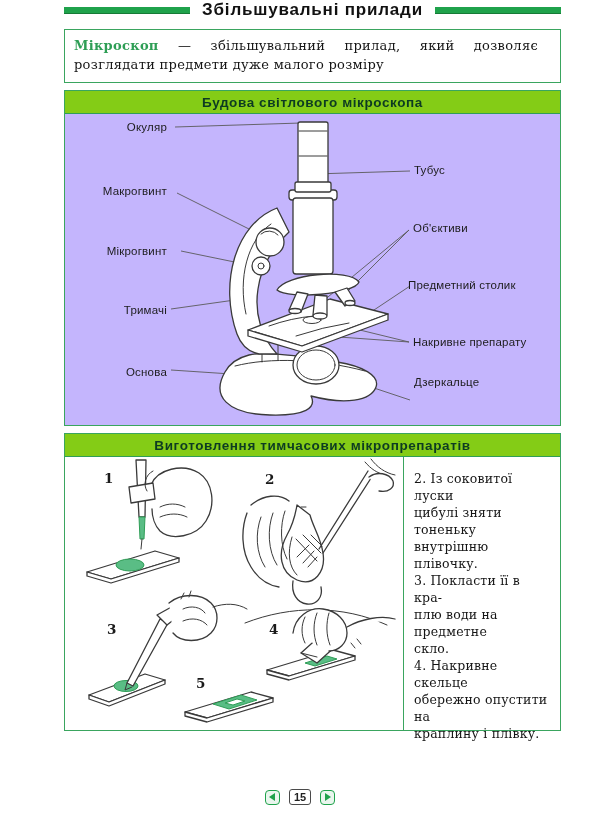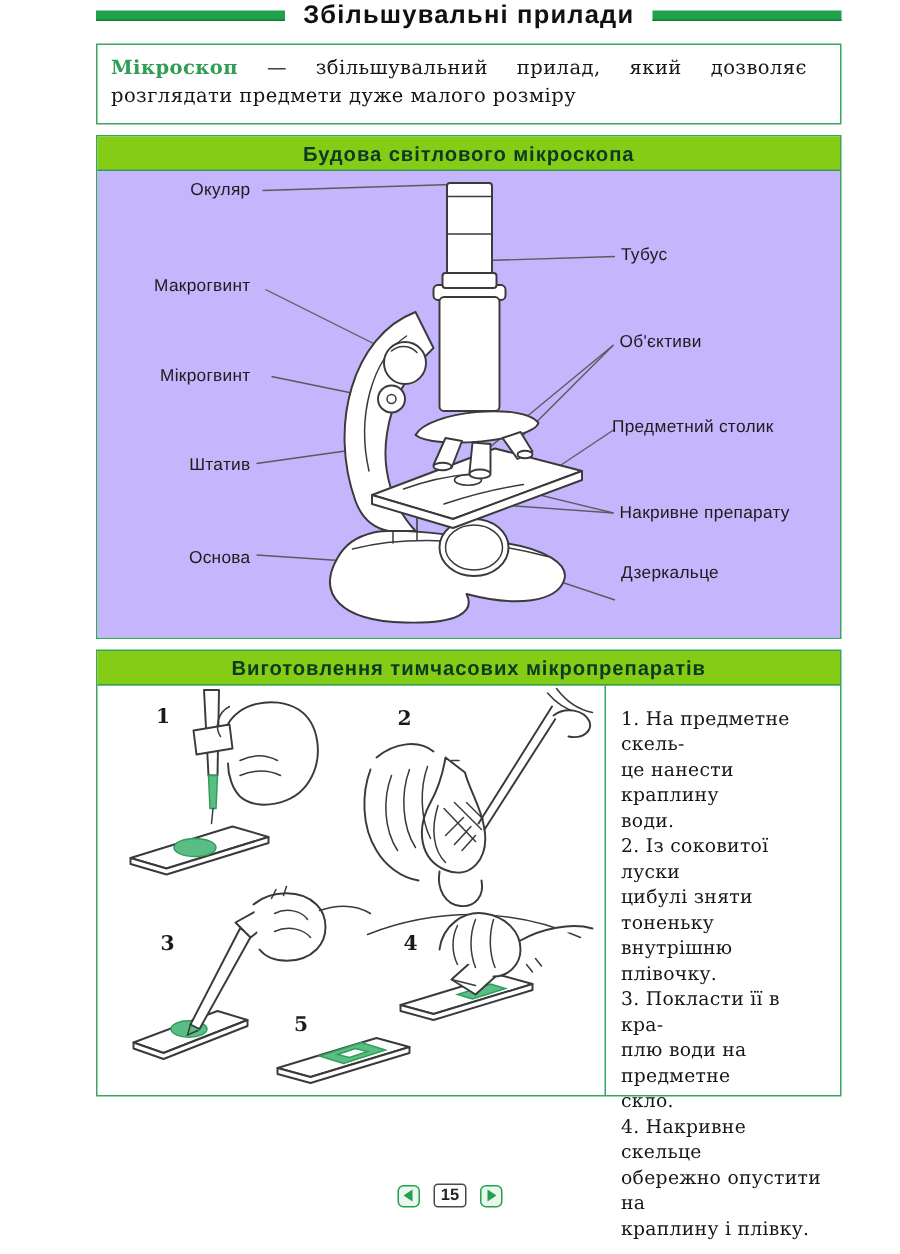--- a/index.html
+++ b/index.html
@@ -168,21 +168,21 @@
           <path class="art" d="M232,178 L224,196 L236,198 L243,180 Z"></path>
           <ellipse class="art" cx="230" cy="197" rx="6" ry="2.5"></ellipse>
           <path class="art" d="M250,181 L248,201 L262,201 L262,182 Z"></path>
           <ellipse class="art" cx="255" cy="202" rx="7" ry="3"></ellipse>
           <path class="art" d="M270,178 L280,192 L290,187 L282,174 Z"></path>
           <ellipse class="art" cx="285" cy="189" rx="5" ry="2.5"></ellipse>
         </svg>
         <div class="dlabel left lbl-okular">Окуляр</div>
         <div class="dlabel left lbl-makro">Макрогвинт</div>
         <div class="dlabel left lbl-mikro">Мікрогвинт</div>
-        <div class="dlabel left lbl-shtatyv">Штатив</div>
+        <div class="dlabel left lbl-shtatyv">Тримачі</div>
         <div class="dlabel left lbl-osnova">Основа</div>
         <div class="dlabel lbl-tubus">Тубус</div>
         <div class="dlabel lbl-obiektyvy">Об'єктиви</div>
         <div class="dlabel lbl-stolyk">Предметний столик</div>
         <div class="dlabel lbl-trymachi">Накривне препарату</div>
         <div class="dlabel lbl-dzerkaltse">Дзеркальце</div>
       </div>
     </div>
 
     <div class="panel">
@@ -266,23 +266,20 @@
               <path d="M160,246 L172,242 L180,244 L168,248 Z" fill="#ffffff" stroke="#2f9e57" stroke-width="1"></path>
             </g>
           </svg>
           <div class="fig-num fn1">1</div>
           <div class="fig-num fn2">2</div>
           <div class="fig-num fn3">3</div>
           <div class="fig-num fn4">4</div>
           <div class="fig-num fn5">5</div>
         </div>
         <div class="proc-text">
-          <p class="step">1. На предметне скель-
-це нанести краплину
-води.</p>
           <p class="step">2. Із соковитої луски
 цибулі зняти тоненьку
 внутрішню плівочку.</p>
           <p class="step">3. Покласти її в кра-
 плю води на предметне
 скло.</p>
           <p class="step">4. Накривне скельце
 обережно опустити на
 краплину і плівку.</p>
 

